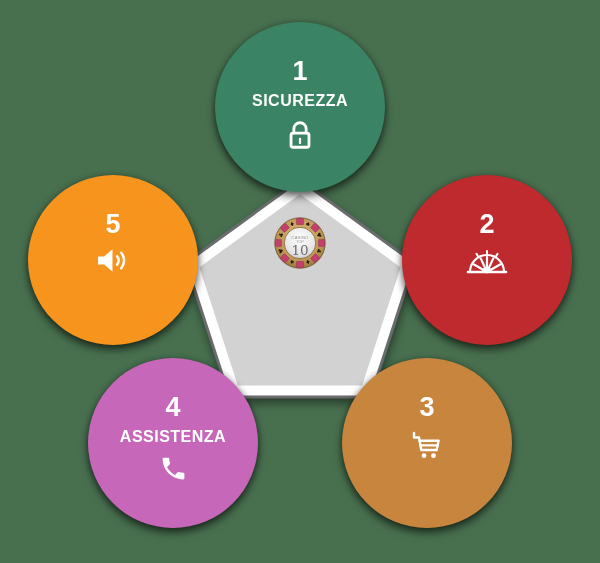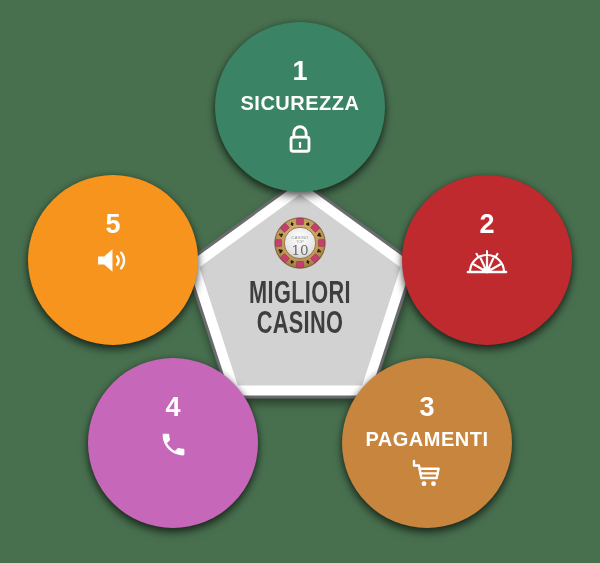--- a/index.html
+++ b/index.html
@@ -28,21 +28,21 @@
   .center-title .line{display:block;transform:scaleX(0.68);transform-origin:50% 50%;}
   
   .node{
     position:absolute;width:170px;height:170px;border-radius:50%;
     box-shadow:0 5px 9px rgba(0,0,0,0.5), 0 1px 6px rgba(0,0,0,0.35);
     display:flex;flex-direction:column;align-items:center;
     padding-top:36px;box-sizing:border-box;
     color:#ffffff;text-align:center;
   }
   .node .num{font-size:27px;font-weight:bold;line-height:1;}
-  .node .lbl{font-size:20px;font-weight:bold;letter-spacing:0.5px;margin-top:8px;line-height:1;}
+  .node .lbl{font-size:16px;font-weight:bold;letter-spacing:0.5px;margin-top:8px;line-height:1;}
   .node .ico{margin-top:9px;display:flex;align-items:center;justify-content:center;}
   .pos-1{left:215px;top:22px;}
   .pos-2{left:402px;top:175px;}
   .pos-3{left:342px;top:358px;}
   .pos-4{left:88px;top:358px;}
   .pos-5{left:28px;top:175px;}
   .ico svg{display:block;}
 </style>
 </head>
 <body>
@@ -119,24 +119,20 @@
       <g transform="rotate(337.5 30 30)">
           <text x="30" y="9.5">♦</text>
         </g>
     </g>
     <circle cx="30" cy="30" r="17.5" fill="url(#silverg)" stroke="#8A6A33" stroke-width="1"></circle>
     <text x="30" y="25.5" font-size="4.6" fill="#8A8A8A" text-anchor="middle" letter-spacing="0.2">CASINO</text>
     <text x="30" y="30.5" font-size="4.2" fill="#949494" text-anchor="middle">TOP</text>
     <text x="30" y="43.5" font-size="15" fill="#6E6E6E" text-anchor="middle" font-family="DejaVu Serif, serif">10</text>
   </svg>
 
-  <div class="center-title">
-    <span class="line">MIGLIORI</span>
-    <span class="line">CASINO</span>
-  </div>
 
   <div class="node pos-1" style="background-color: rgb(58, 132, 101);">
     <div class="num">1</div>
     <div class="lbl">SICUREZZA</div>
     <div class="ico">
       <svg width="34" height="34" viewBox="0 0 36 36" fill="none" stroke="#FFFFFF" stroke-width="3" stroke-linecap="round">
         <path d="M11.5 16 V11.5 a6.5 6.5 0 0 1 13 0 V16"></path>
         <rect x="8.5" y="16" width="19" height="15" rx="2.2"></rect>
         <circle cx="18" cy="22" r="1.2" fill="#FFFFFF" stroke="none"></circle>
         <path d="M18 22.5 V26.5" stroke-width="2.4"></path>
@@ -158,34 +154,34 @@
         <path d="M31.5 10.3 L33.5 6.8" stroke-width="2"></path>
         <path d="M23 8 L23 4" stroke-width="2"></path>
         <path d="M14.5 10.3 L12.5 6.8" stroke-width="2"></path>
         <path d="M18 25 a5 5 0 0 1 10 0 Z" fill="#FFFFFF" stroke="none"></path>
       </svg>
     </div>
   </div>
 
   <div class="node pos-3" style="background-color: rgb(200, 133, 62);">
     <div class="num">3</div>
-    <div class="lbl">PAGAMENTI</div>
     <div class="ico">
       <svg width="34" height="30" viewBox="0 0 34 30" fill="none" stroke="#FFFFFF" stroke-width="2.4" stroke-linecap="round" stroke-linejoin="round">
         <path d="M4 3 V7.5 H9 L11.3 20 H26.5"></path>
         <path d="M9.5 10.8 H28.6 L26.6 20"></path>
         <path d="M10.6 15.4 H27.5"></path>
         <circle cx="14" cy="25.7" r="2.4" fill="#FFFFFF" stroke="none"></circle>
         <circle cx="23.5" cy="25.7" r="2.4" fill="#FFFFFF" stroke="none"></circle>
       </svg>
     </div>
   </div>
 
   <div class="node pos-4" style="background-color: rgb(199, 103, 185);">
     <div class="num">4</div>
+    <div class="lbl">ASSISTENZA</div>
     <div class="ico">
       <svg width="29" height="29" viewBox="0 0 24 24" fill="#FFFFFF">
         <path d="M6.62 10.79c1.44 2.83 3.76 5.14 6.59 6.59l2.2-2.2c.27-.27.67-.36 1.02-.24 1.12.37 2.33.57 3.57.57.55 0 1 .45 1 1V20c0 .55-.45 1-1 1-9.39 0-17-7.61-17-17 0-.55.45-1 1-1h3.5c.55 0 1 .45 1 1 0 1.25.2 2.45.57 3.57.11.35.03.74-.25 1.02l-2.2 2.2z"></path>
       </svg>
     </div>
   </div>
 
   <div class="node pos-5" style="background-color: rgb(247, 148, 30);">
     <div class="num">5</div>
     <div class="ico">

